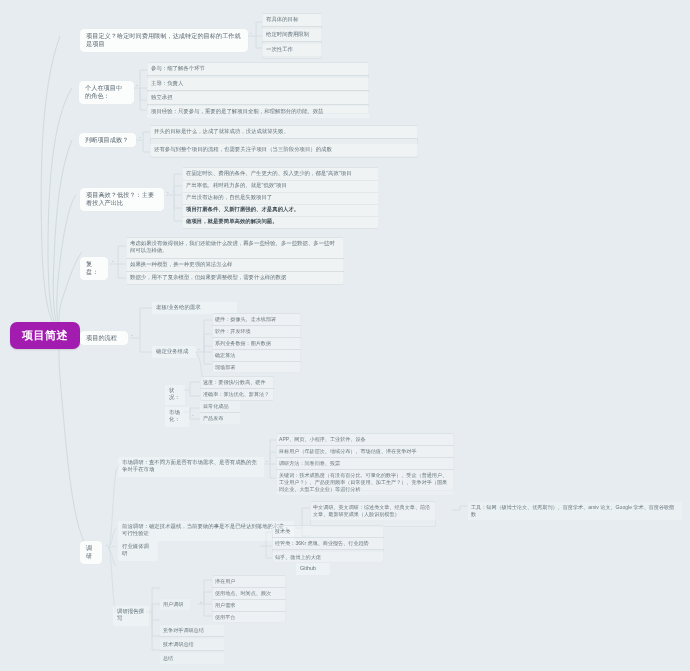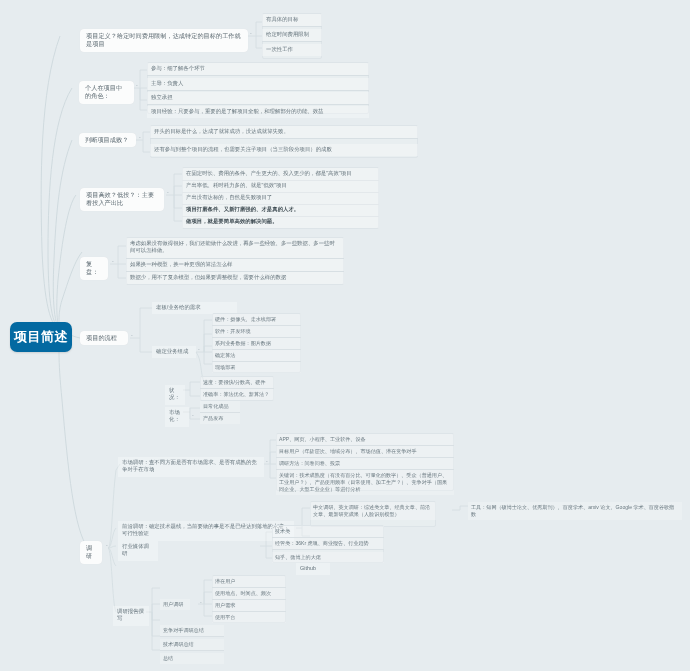--- a/index.html
+++ b/index.html
@@ -16,25 +16,25 @@
   .node{
     position:absolute;
     box-sizing:border-box;
     color:#5c6b73;
     line-height:1.35;
     white-space:pre-wrap;
   }
 
   
   .root{
-    background:#0369a1;
+    background:#a21caf;
     color:#ffffff;
     border-radius:7px;
-    padding:6px 4px;
-    font-size:13px;
+    padding:6px 12px;
+    font-size:11px;
     font-weight:bold;
     letter-spacing:.5px;
     box-shadow:0 1px 2px rgba(0,0,0,.12);
   }
 
   
   .l1{
     background:#fbfcfc;
     border-radius:4px;
     padding:3px 6px;

